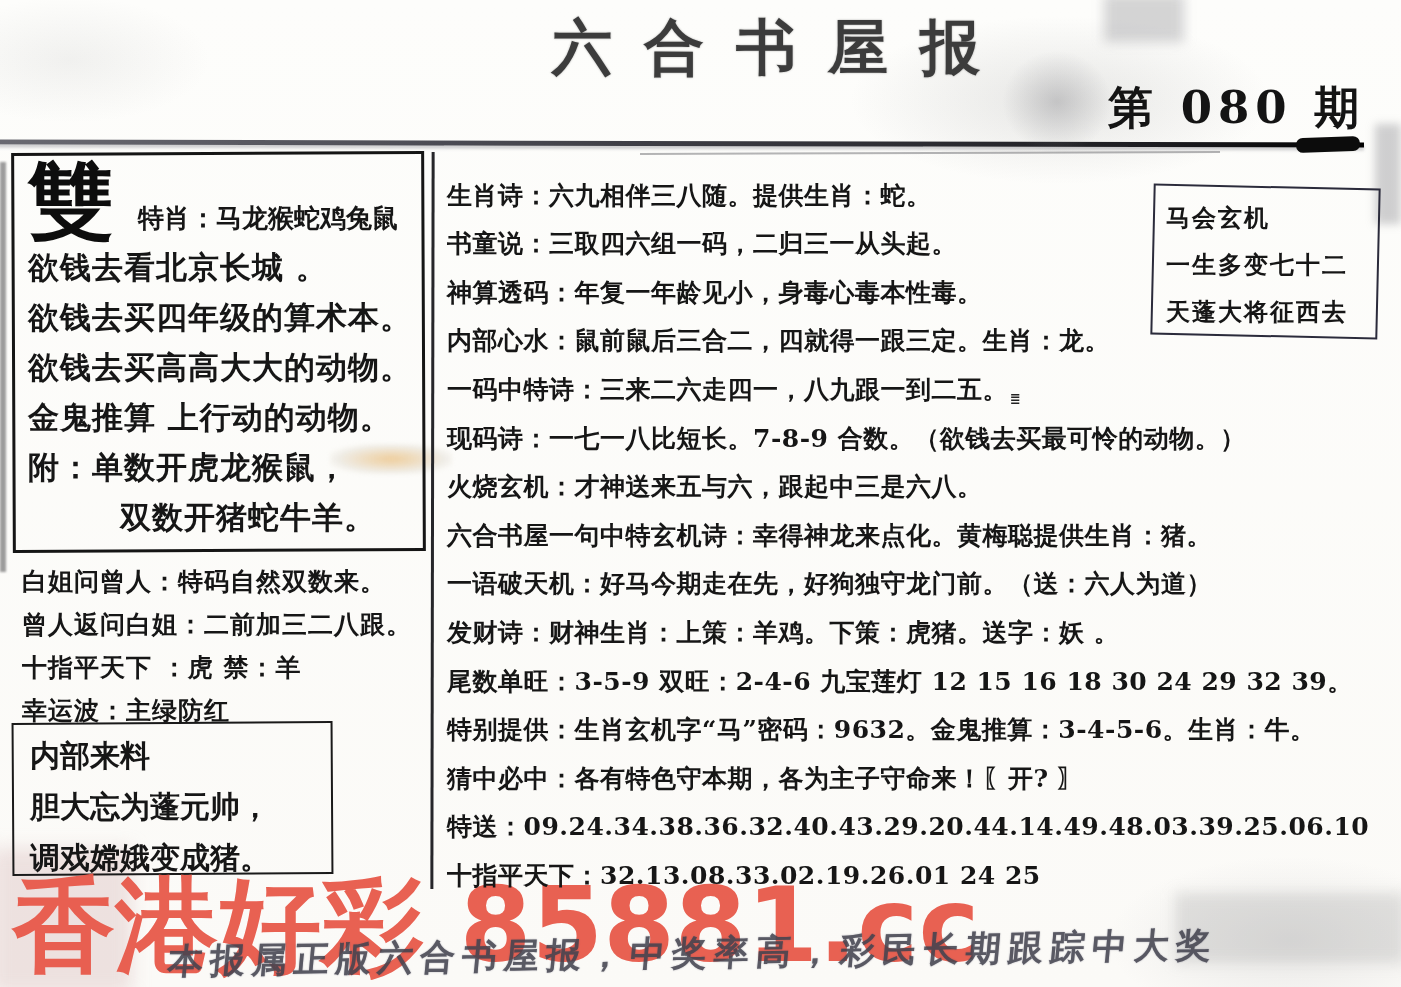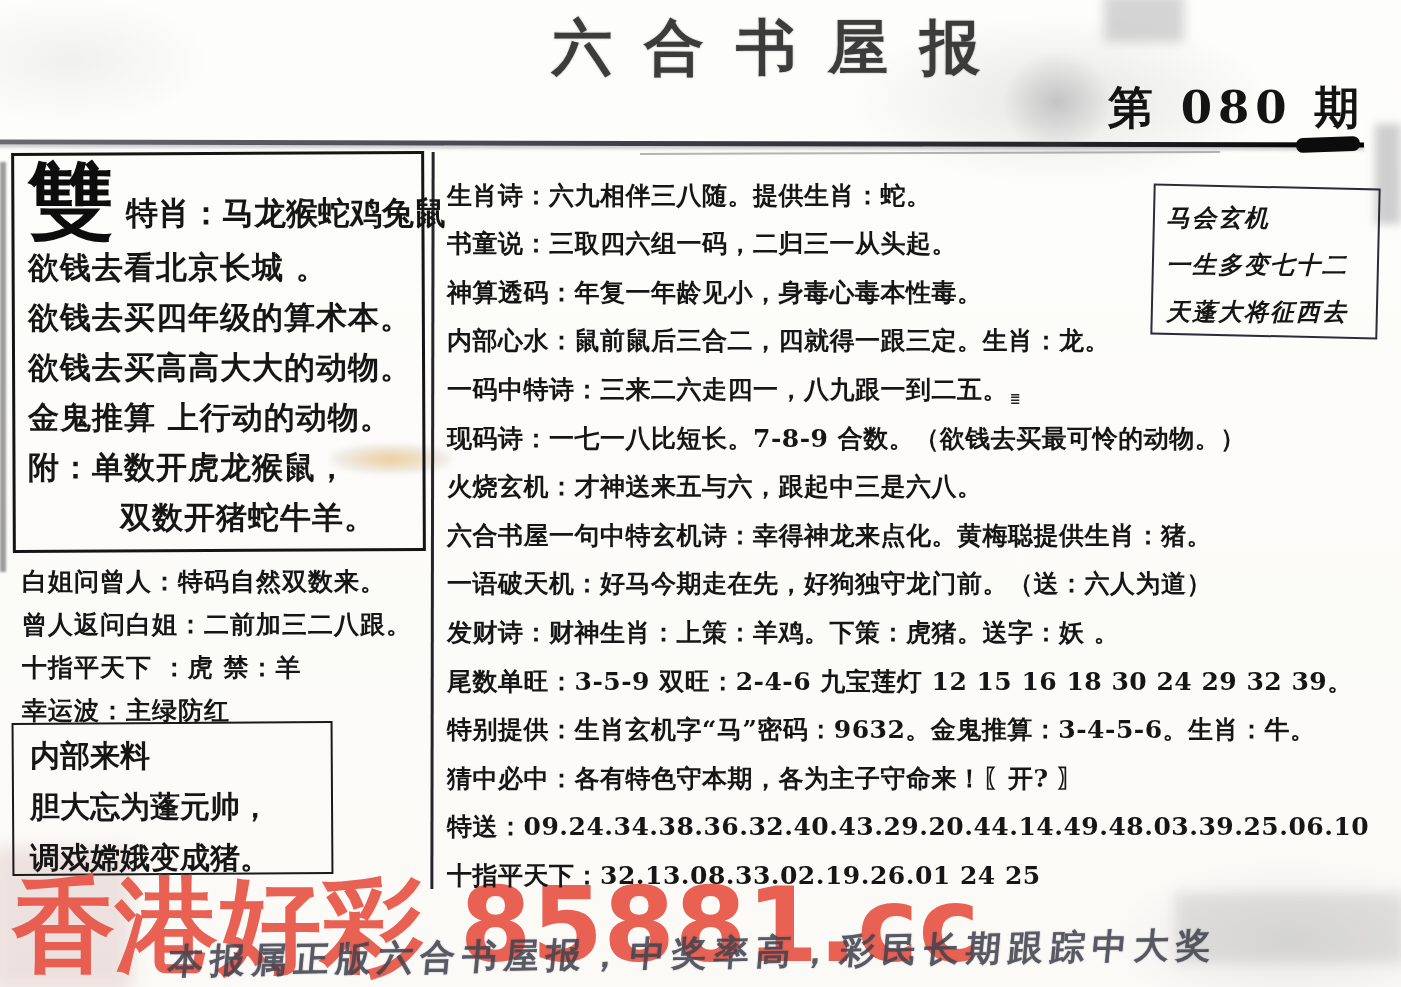--- a/index.html
+++ b/index.html
@@ -71,21 +71,21 @@
   
   .box1-border {
     left: 12px; top: 152px; width: 413px; height: 400px;
     border: 3px solid #151515;
     transform: rotate(-0.25deg);
     z-index: 1;
   }
   .box1-content { left: 28px; top: 160px; width: 396px; z-index: 3; }
   .box1-row { display: flex; align-items: flex-end; }
   .big-char { font-size: 86px; font-weight: bold; line-height: .95; color: #0d0d0d; }
-  .special-line { font-size: 32px; font-weight: bold; margin-left: 12px; padding-bottom: 6px; white-space: nowrap; }
+  .special-line { font-size: 26px; font-weight: bold; margin-left: 24px; padding-bottom: 6px; white-space: nowrap; }
   .box1-line { font-size: 31px; font-weight: bold; line-height: 50px; white-space: nowrap; letter-spacing: 1px; }
   .box1-line.indent { padding-left: 92px; }
 
   .mid-content { left: 22px; top: 560px; width: 408px; z-index: 3; }
   .mid-line { font-size: 25px; font-weight: bold; line-height: 43px; white-space: nowrap; letter-spacing: 1px; }
 
   .box2-border {
     left: 12px; top: 722px; width: 321px; height: 153px;
     border: 2px solid #1a1a1a;
     transform: rotate(-0.35deg);
@@ -109,21 +109,21 @@
   }
   .tiny-mark { font-size: 13px; margin-left: 2px; margin-top: -12px; color: #222; }
 
   
   .horse-border {
     left: 1152px; top: 186px; width: 227px; height: 151px;
     border: 2px solid #2b2b3b;
     transform: rotate(1.3deg);
     z-index: 1;
   }
-  .horse-content { left: 1166px; top: 194px; z-index: 3; font-style: italic; }
+  .horse-content { left: 1166px; top: 194px; z-index: 3; }
   .horse-line { font-size: 24px; font-weight: bold; line-height: 47px; white-space: nowrap; letter-spacing: 2px; }
 
   
   .watermark {
     left: 12px; top: 858px;
     font-family: "DejaVu Sans", sans-serif;
     font-size: 103px; font-weight: 800;
     white-space: nowrap; letter-spacing: 0px;
     z-index: 2; opacity: .95;
   }

